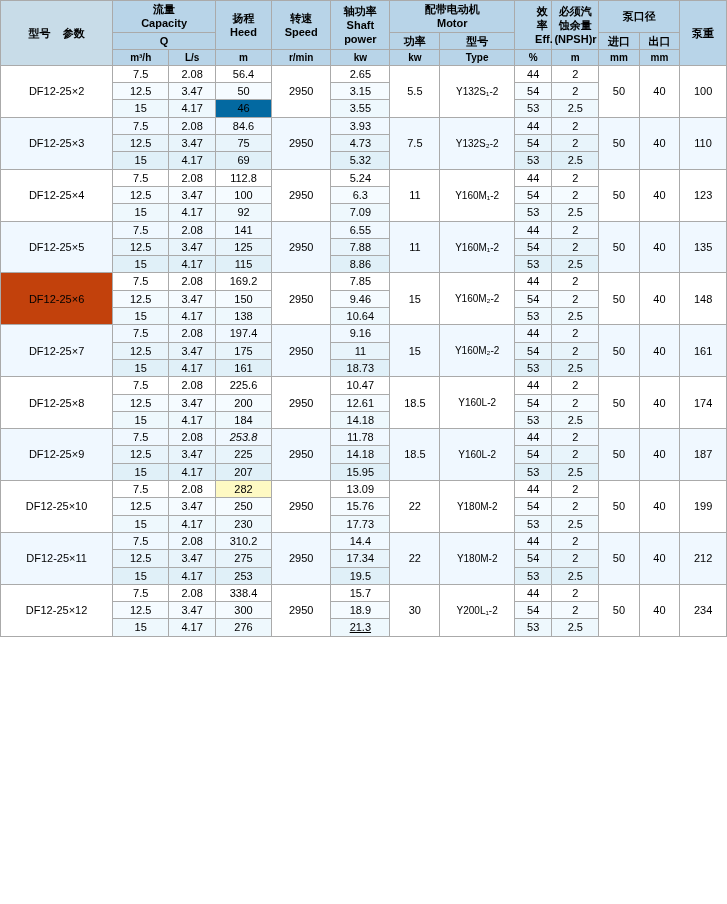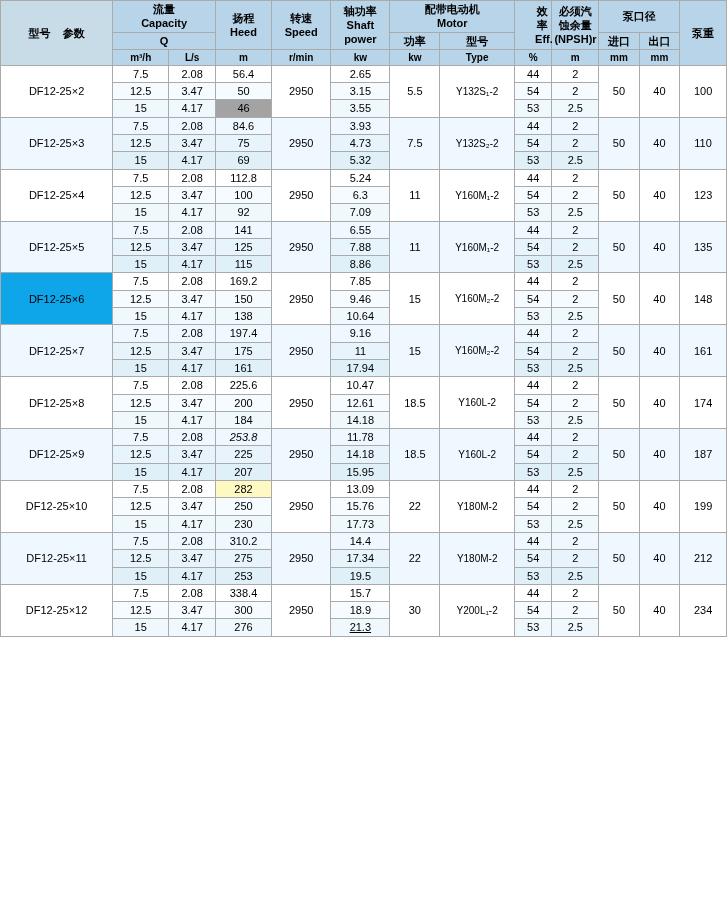--- a/index.html
+++ b/index.html
@@ -140,21 +140,21 @@
           <td style="background: rgb(245, 251, 255);">12.5</td>
           <td style="background: rgb(245, 251, 255);">3.47</td>
           <td style="background: rgb(245, 251, 255);">50</td>
           <td style="background: rgb(245, 251, 255);">3.15</td>
           <td style="background: rgb(245, 251, 255);">54</td>
           <td style="background: rgb(245, 251, 255);">2</td>
         </tr>
         <tr>
           <td style="background: rgb(238, 248, 253);">15</td>
           <td style="background: rgb(238, 248, 253);">4.17</td>
-          <td style="background: #a3a3a3;">46</td>
+          <td style="background: #0369a1;">46</td>
           <td style="background: rgb(238, 248, 253);">3.55</td>
           <td style="background: rgb(238, 248, 253);">53</td>
           <td style="background: rgb(238, 248, 253);">2.5</td>
         </tr>
         <tr>
           <td rowspan="3" style="background: rgb(240, 248, 255); font-weight: normal;">DF12-25×3</td>
           <td style="background: rgb(240, 248, 255);">7.5</td>
           <td style="background: rgb(240, 248, 255);">2.08</td>
           <td style="background: rgb(240, 248, 255);">84.6</td>
           <td rowspan="3" style="background: rgb(240, 248, 255);">2950</td>
@@ -239,21 +239,21 @@
         </tr>
         <tr>
           <td style="background: rgb(224, 240, 248);">15</td>
           <td style="background: rgb(224, 240, 248);">4.17</td>
           <td style="background: rgb(224, 240, 248);">115</td>
           <td style="background: rgb(224, 240, 248);">8.86</td>
           <td style="background: rgb(224, 240, 248);">53</td>
           <td style="background: rgb(224, 240, 248);">2.5</td>
         </tr>
         <tr>
-          <td rowspan="3" style="background: #0ea5e9; font-weight: normal;">DF12-25×6</td>
+          <td rowspan="3" style="background: #c2410c; font-weight: normal;">DF12-25×6</td>
           <td style="background: rgb(255, 255, 255);">7.5</td>
           <td style="background: rgb(255, 255, 255);">2.08</td>
           <td style="background: rgb(255, 255, 255);">169.2</td>
           <td rowspan="3" style="background: rgb(255, 255, 255);">2950</td>
           <td style="background: rgb(255, 255, 255);">7.85</td>
           <td rowspan="3" style="background: rgb(255, 255, 255);">15</td>
           <td rowspan="3" style="background: rgb(255, 255, 255); font-size: 10px;">Y160M₂-2</td>
           <td style="background: rgb(255, 255, 255);">44</td>
           <td style="background: rgb(255, 255, 255);">2</td>
           <td rowspan="3" style="background: rgb(255, 255, 255);">50</td>
@@ -296,21 +296,21 @@
           <td style="background: rgb(232, 244, 251);">3.47</td>
           <td style="background: rgb(232, 244, 251);">175</td>
           <td style="background: rgb(232, 244, 251);">11</td>
           <td style="background: rgb(232, 244, 251);">54</td>
           <td style="background: rgb(232, 244, 251);">2</td>
         </tr>
         <tr>
           <td style="background: rgb(224, 240, 248);">15</td>
           <td style="background: rgb(224, 240, 248);">4.17</td>
           <td style="background: rgb(224, 240, 248);">161</td>
-          <td style="background: rgb(224, 240, 248);">17.94</td>
+          <td style="background: rgb(224, 240, 248);">18.73</td>
           <td style="background: rgb(224, 240, 248);">53</td>
           <td style="background: rgb(224, 240, 248);">2.5</td>
         </tr>
         <tr>
           <td rowspan="3" style="background: rgb(255, 255, 255); font-weight: normal;">DF12-25×8</td>
           <td style="background: rgb(255, 255, 255);">7.5</td>
           <td style="background: rgb(255, 255, 255);">2.08</td>
           <td style="background: rgb(255, 255, 255);">225.6</td>
           <td rowspan="3" style="background: rgb(255, 255, 255);">2950</td>
           <td style="background: rgb(255, 255, 255);">10.47</td>

